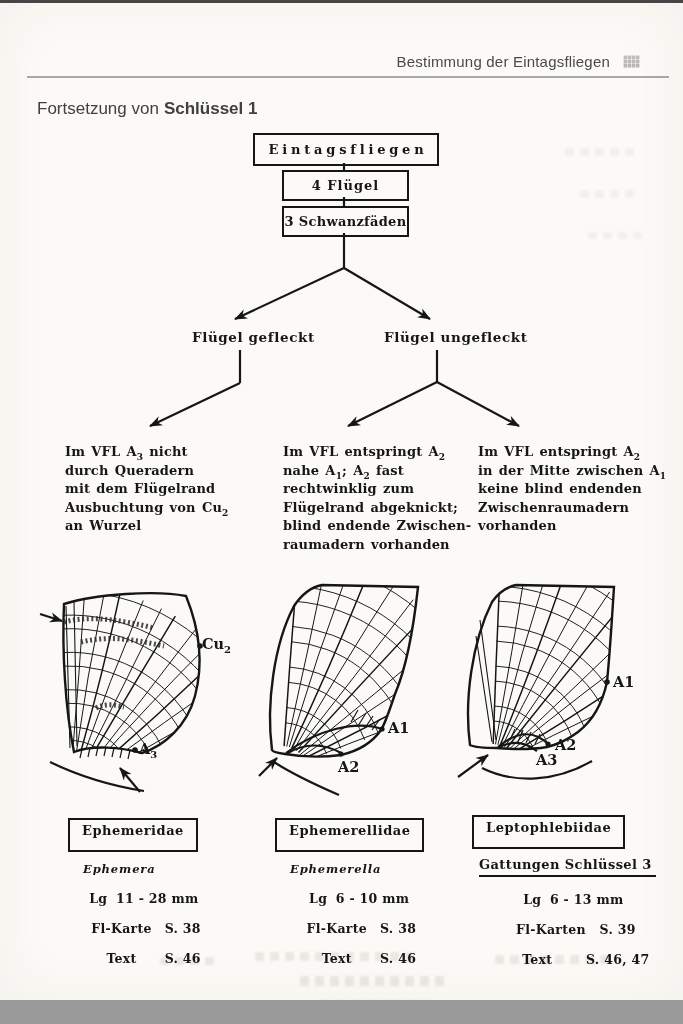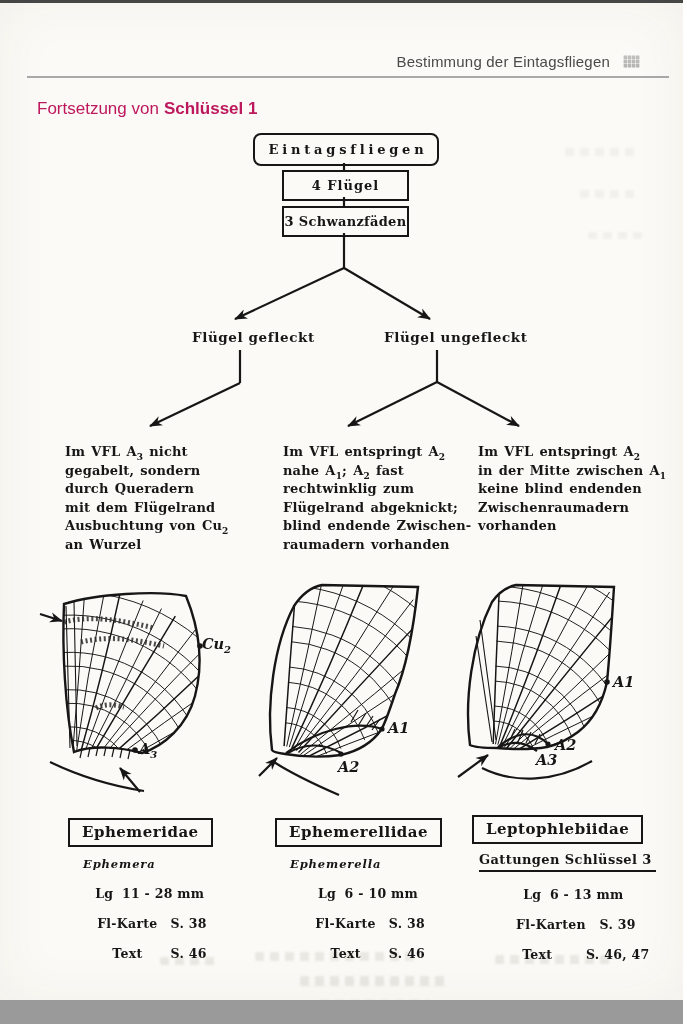--- a/index.html
+++ b/index.html
@@ -12,30 +12,30 @@
   
   .running-header{position:absolute;top:53px;right:43px;display:flex;align-items:center;gap:13px;}
   .rh-text{font-family:"Liberation Sans",sans-serif;font-size:15px;color:var(--header_text,#4a4a4a);letter-spacing:.2px;}
   .thumb-marker{width:17px;height:13px;border-radius:1px;background:
       repeating-linear-gradient(90deg,rgba(255,255,255,.55) 0 1px,transparent 1px 4px),
       repeating-linear-gradient(0deg,rgba(255,255,255,.45) 0 1px,transparent 1px 4px),
       linear-gradient(#c2c0bd,var(--thumb,#b5b3b0));}
   .header-rule{position:absolute;left:27px;top:76px;width:642px;height:2px;background:var(--rule,#a9a9a9);}
 
   .page-title{position:absolute;left:37px;top:99px;font-family:"Liberation Sans",sans-serif;
-      font-size:17px;color:#be185d;}
+      font-size:17px;color:#404040;}
   .page-title .pfx{margin-right:5px;}
   .page-title b{font-weight:700;}
 
   
   .connectors{position:absolute;left:0;top:0;pointer-events:none;}
   .connectors line{stroke:var(--ink,#161616);stroke-width:2.2;}
   .flowbox{position:absolute;border:2.2px solid var(--ink,#161616);display:flex;align-items:center;
       justify-content:center;font-size:13px;font-weight:600;white-space:nowrap;}
-  .flowbox-root{left:253px;top:133px;width:178px;height:29px;letter-spacing:3.8px;padding-left:4px;border-radius:8px;}
+  .flowbox-root{left:253px;top:133px;width:178px;height:29px;letter-spacing:3.8px;padding-left:4px;}
   .flowbox-l2{left:282px;top:170px;width:123px;height:27px;letter-spacing:1px;}
   .flowbox-l3{left:282px;top:206px;width:123px;height:27px;letter-spacing:.3px;}
   .branch-label{position:absolute;font-size:13.5px;font-weight:600;letter-spacing:.6px;white-space:nowrap;}
   .branch-left{left:192px;top:329px;}
   .branch-right{left:384px;top:329px;}
 
   
   .criteria{position:absolute;font-size:13px;font-weight:600;letter-spacing:.15px;word-spacing:1.5px;}
   .criteria .t-line{height:18.6px;white-space:nowrap;}
   sub{font-size:9px;}
@@ -46,27 +46,27 @@
   
   svg.wing{position:absolute;overflow:visible;}
   .wing .lat path{fill:none;stroke:var(--ink,#161616);}
   .wing .outline{fill:none;stroke:var(--ink,#161616);stroke-width:2.4;}
   .wing .bold-vein{fill:none;stroke:var(--ink,#161616);stroke-width:2.2;}
   .wing .thin{fill:none;stroke:var(--ink,#161616);stroke-width:1.1;}
   .wing .ticks{fill:none;stroke:var(--ink,#161616);stroke-width:1.2;}
   .wing .stipple{fill:none;stroke:#2b2b2b;stroke-width:5;stroke-dasharray:2 2.6;opacity:.85;}
   .wing circle{fill:var(--ink,#161616);}
   .wing line.fig-arrow{stroke:var(--ink,#161616);stroke-width:2.2;}
-  .vein-label{position:absolute;font-style:italic;font-weight:600;font-size:14.5px;white-space:nowrap;}
+  .vein-label{position:absolute;font-weight:600;font-size:14.5px;white-space:nowrap;}
   .vein-label sub{font-size:10px;}
 
   
   .family{position:absolute;font-size:12.5px;}
-  .fam-box{display:inline-block;border:2.2px solid var(--ink,#161616);padding:3px 12px 4px;
-      font-weight:700;font-size:15px;letter-spacing:.5px;white-space:nowrap;}
+  .fam-box{display:inline-block;border:2.2px solid var(--ink,#161616);padding:3px 12px 12px;
+      font-weight:700;font-size:13px;letter-spacing:.5px;white-space:nowrap;}
   .fam-genus{margin:10px 0 0 15px;font-style:italic;font-weight:700;font-size:11.5px;letter-spacing:.9px;}
   .fam-subkey{margin:8px 0 0 7px;font-weight:700;font-size:13px;letter-spacing:.4px;
       border-bottom:2px solid var(--ink,#161616);padding:0 4px 3px 0;display:inline-block;white-space:nowrap;}
   .fam-row{margin:15px 0 0 15px;font-weight:600;letter-spacing:.3px;white-space:nowrap;text-align:center;}
   .fam-row .lbl{display:inline-block;min-width:77px;}
   .fam-row.r-size .lbl{min-width:26px;}
   .family-right .fam-row .lbl{min-width:88px;}
   .family-right .fam-row.r-size .lbl{min-width:26px;}
 
   
@@ -118,21 +118,20 @@
   </svg>
 
   <div class="flowbox flowbox-root">Eintagsfliegen</div>
   <div class="flowbox flowbox-l2">4 Flügel</div>
   <div class="flowbox flowbox-l3">3 Schwanzfäden</div>
   <div class="branch-label branch-left">Flügel gefleckt</div>
   <div class="branch-label branch-right">Flügel ungefleckt</div>
 
   <div class="criteria criteria-left">
       <div class="t-line">Im VFL A<sub>3</sub> nicht</div>
-      <div class="t-line">gegabelt, sondern</div>
       <div class="t-line">durch Queradern</div>
       <div class="t-line">mit dem Flügelrand</div>
       <div class="t-line">Ausbuchtung von Cu<sub>2</sub></div>
       <div class="t-line">an Wurzel</div>
     </div>
   <div class="criteria criteria-middle">
       <div class="t-line">Im VFL entspringt A<sub>2</sub></div>
       <div class="t-line">nahe A<sub>1</sub>; A<sub>2</sub> fast</div>
       <div class="t-line">rechtwinklig zum</div>
       <div class="t-line">Flügelrand abgeknickt;</div>

